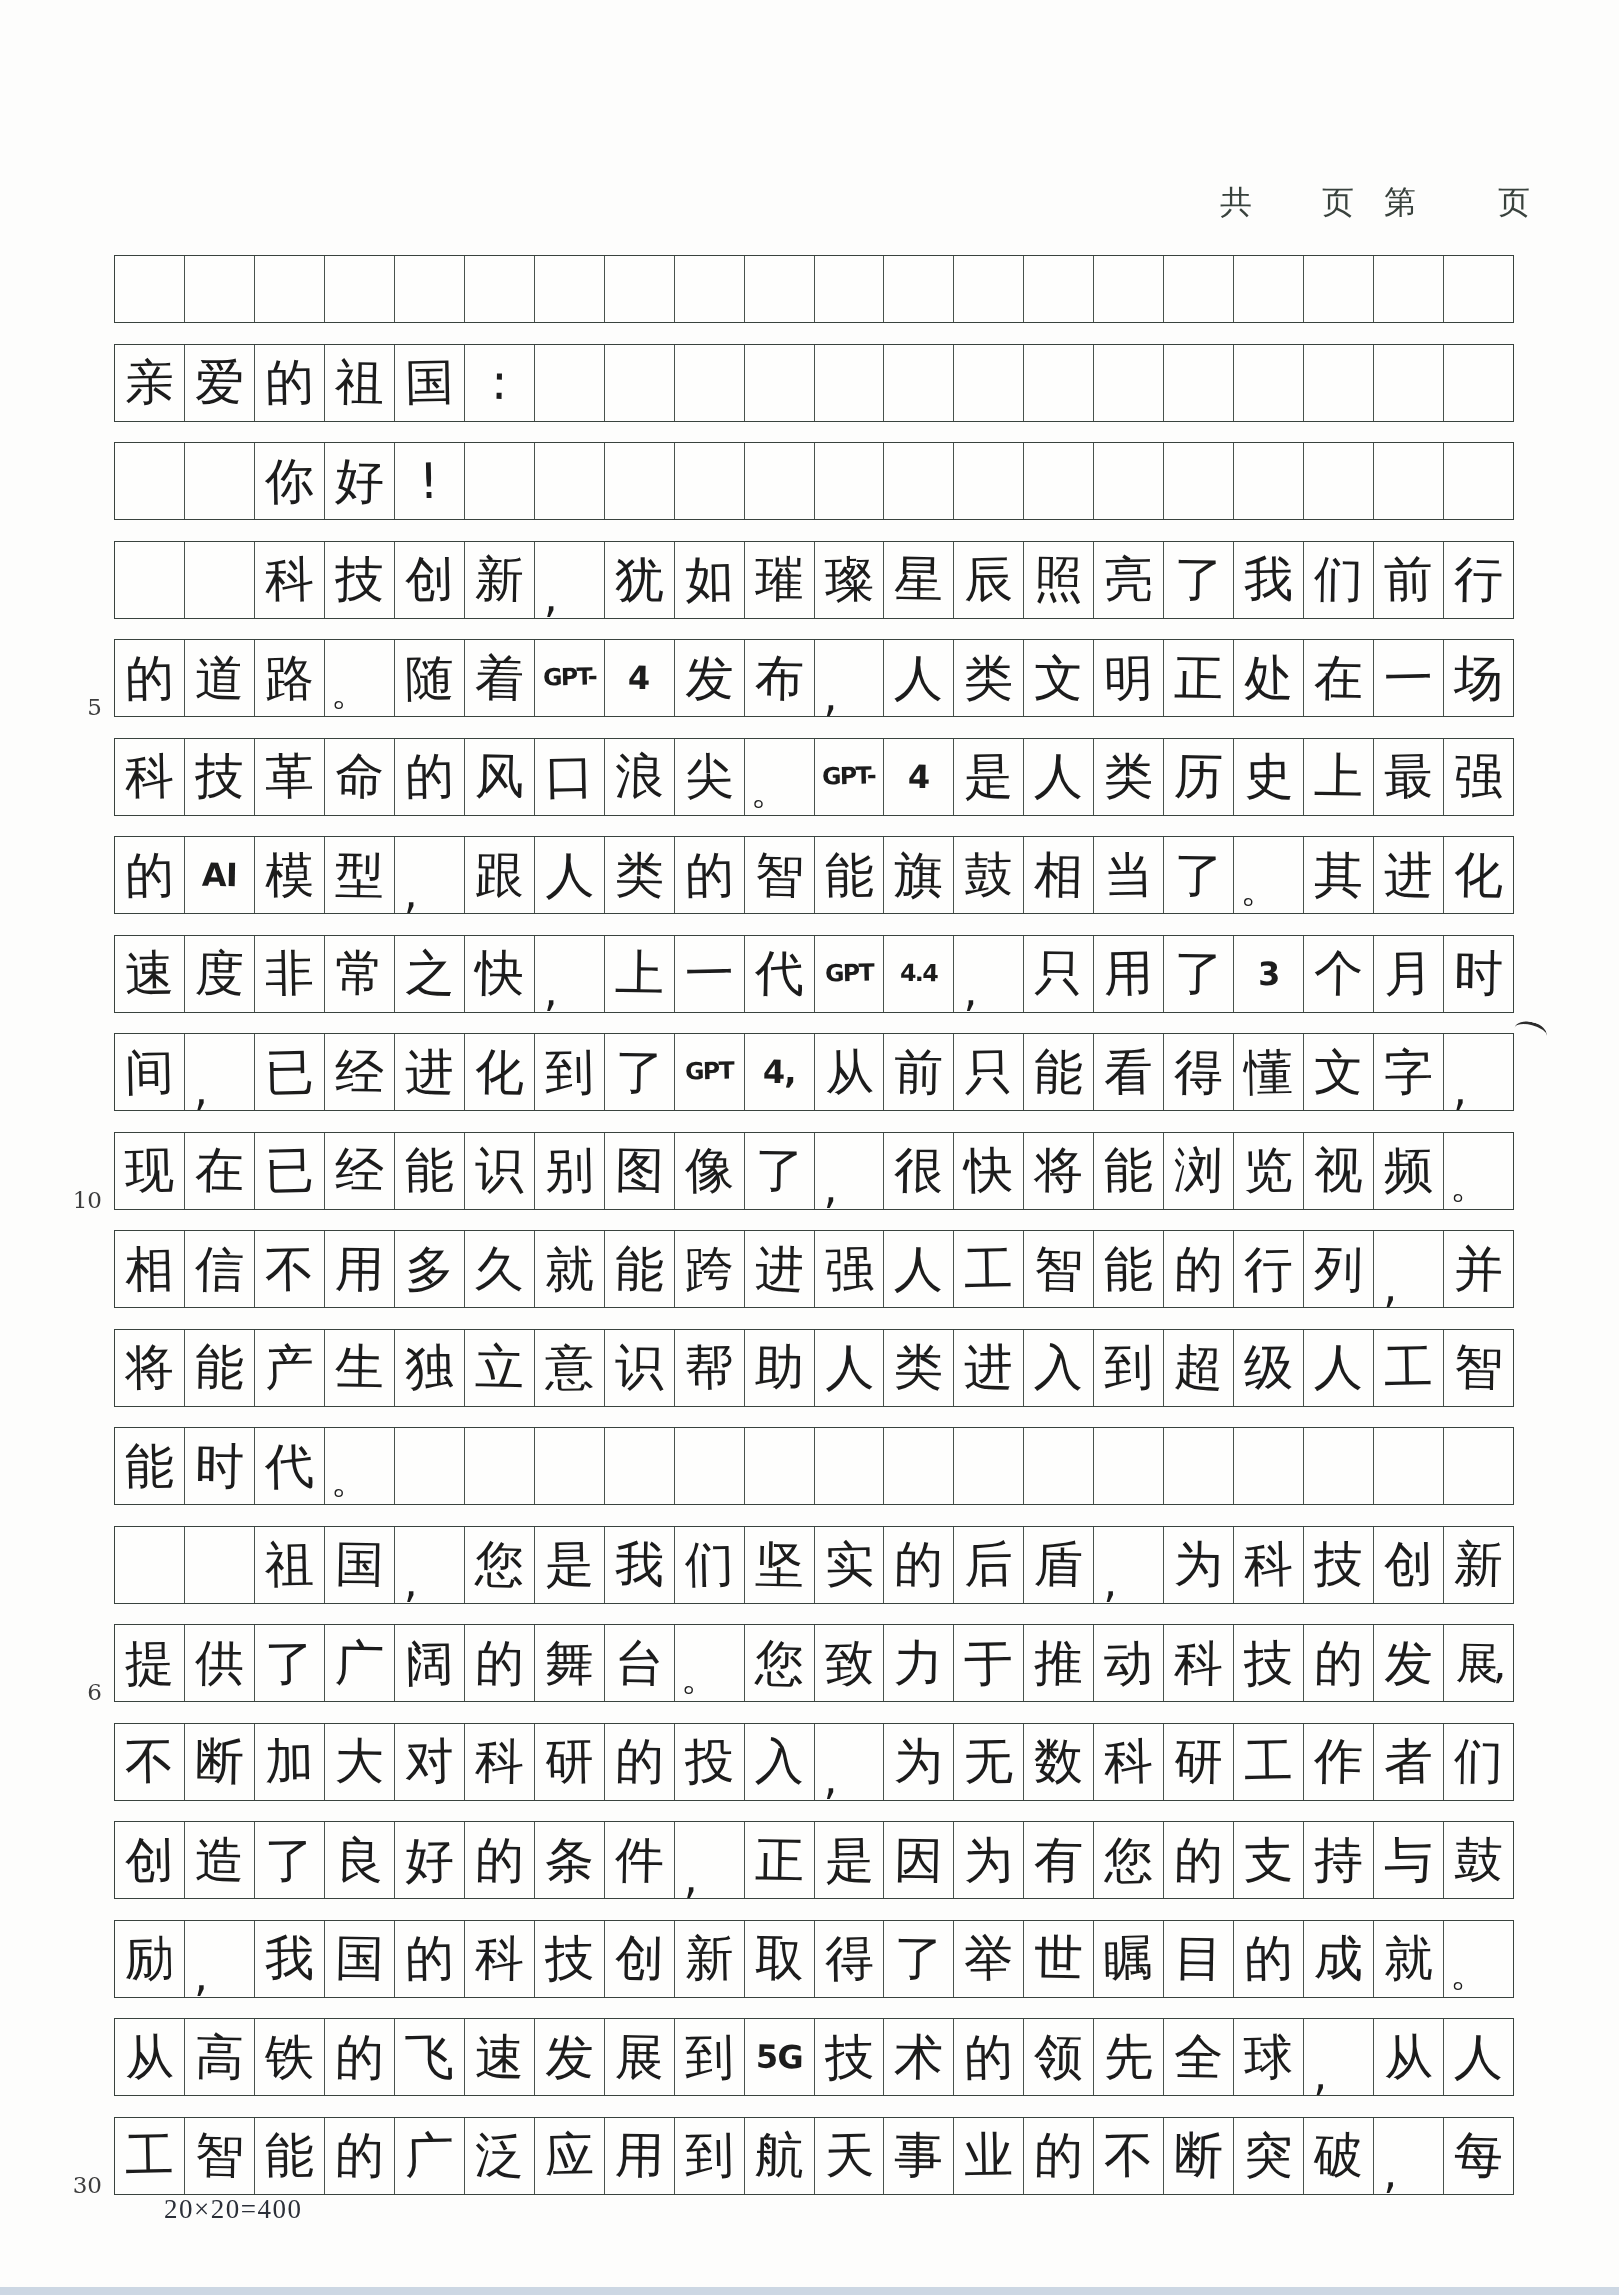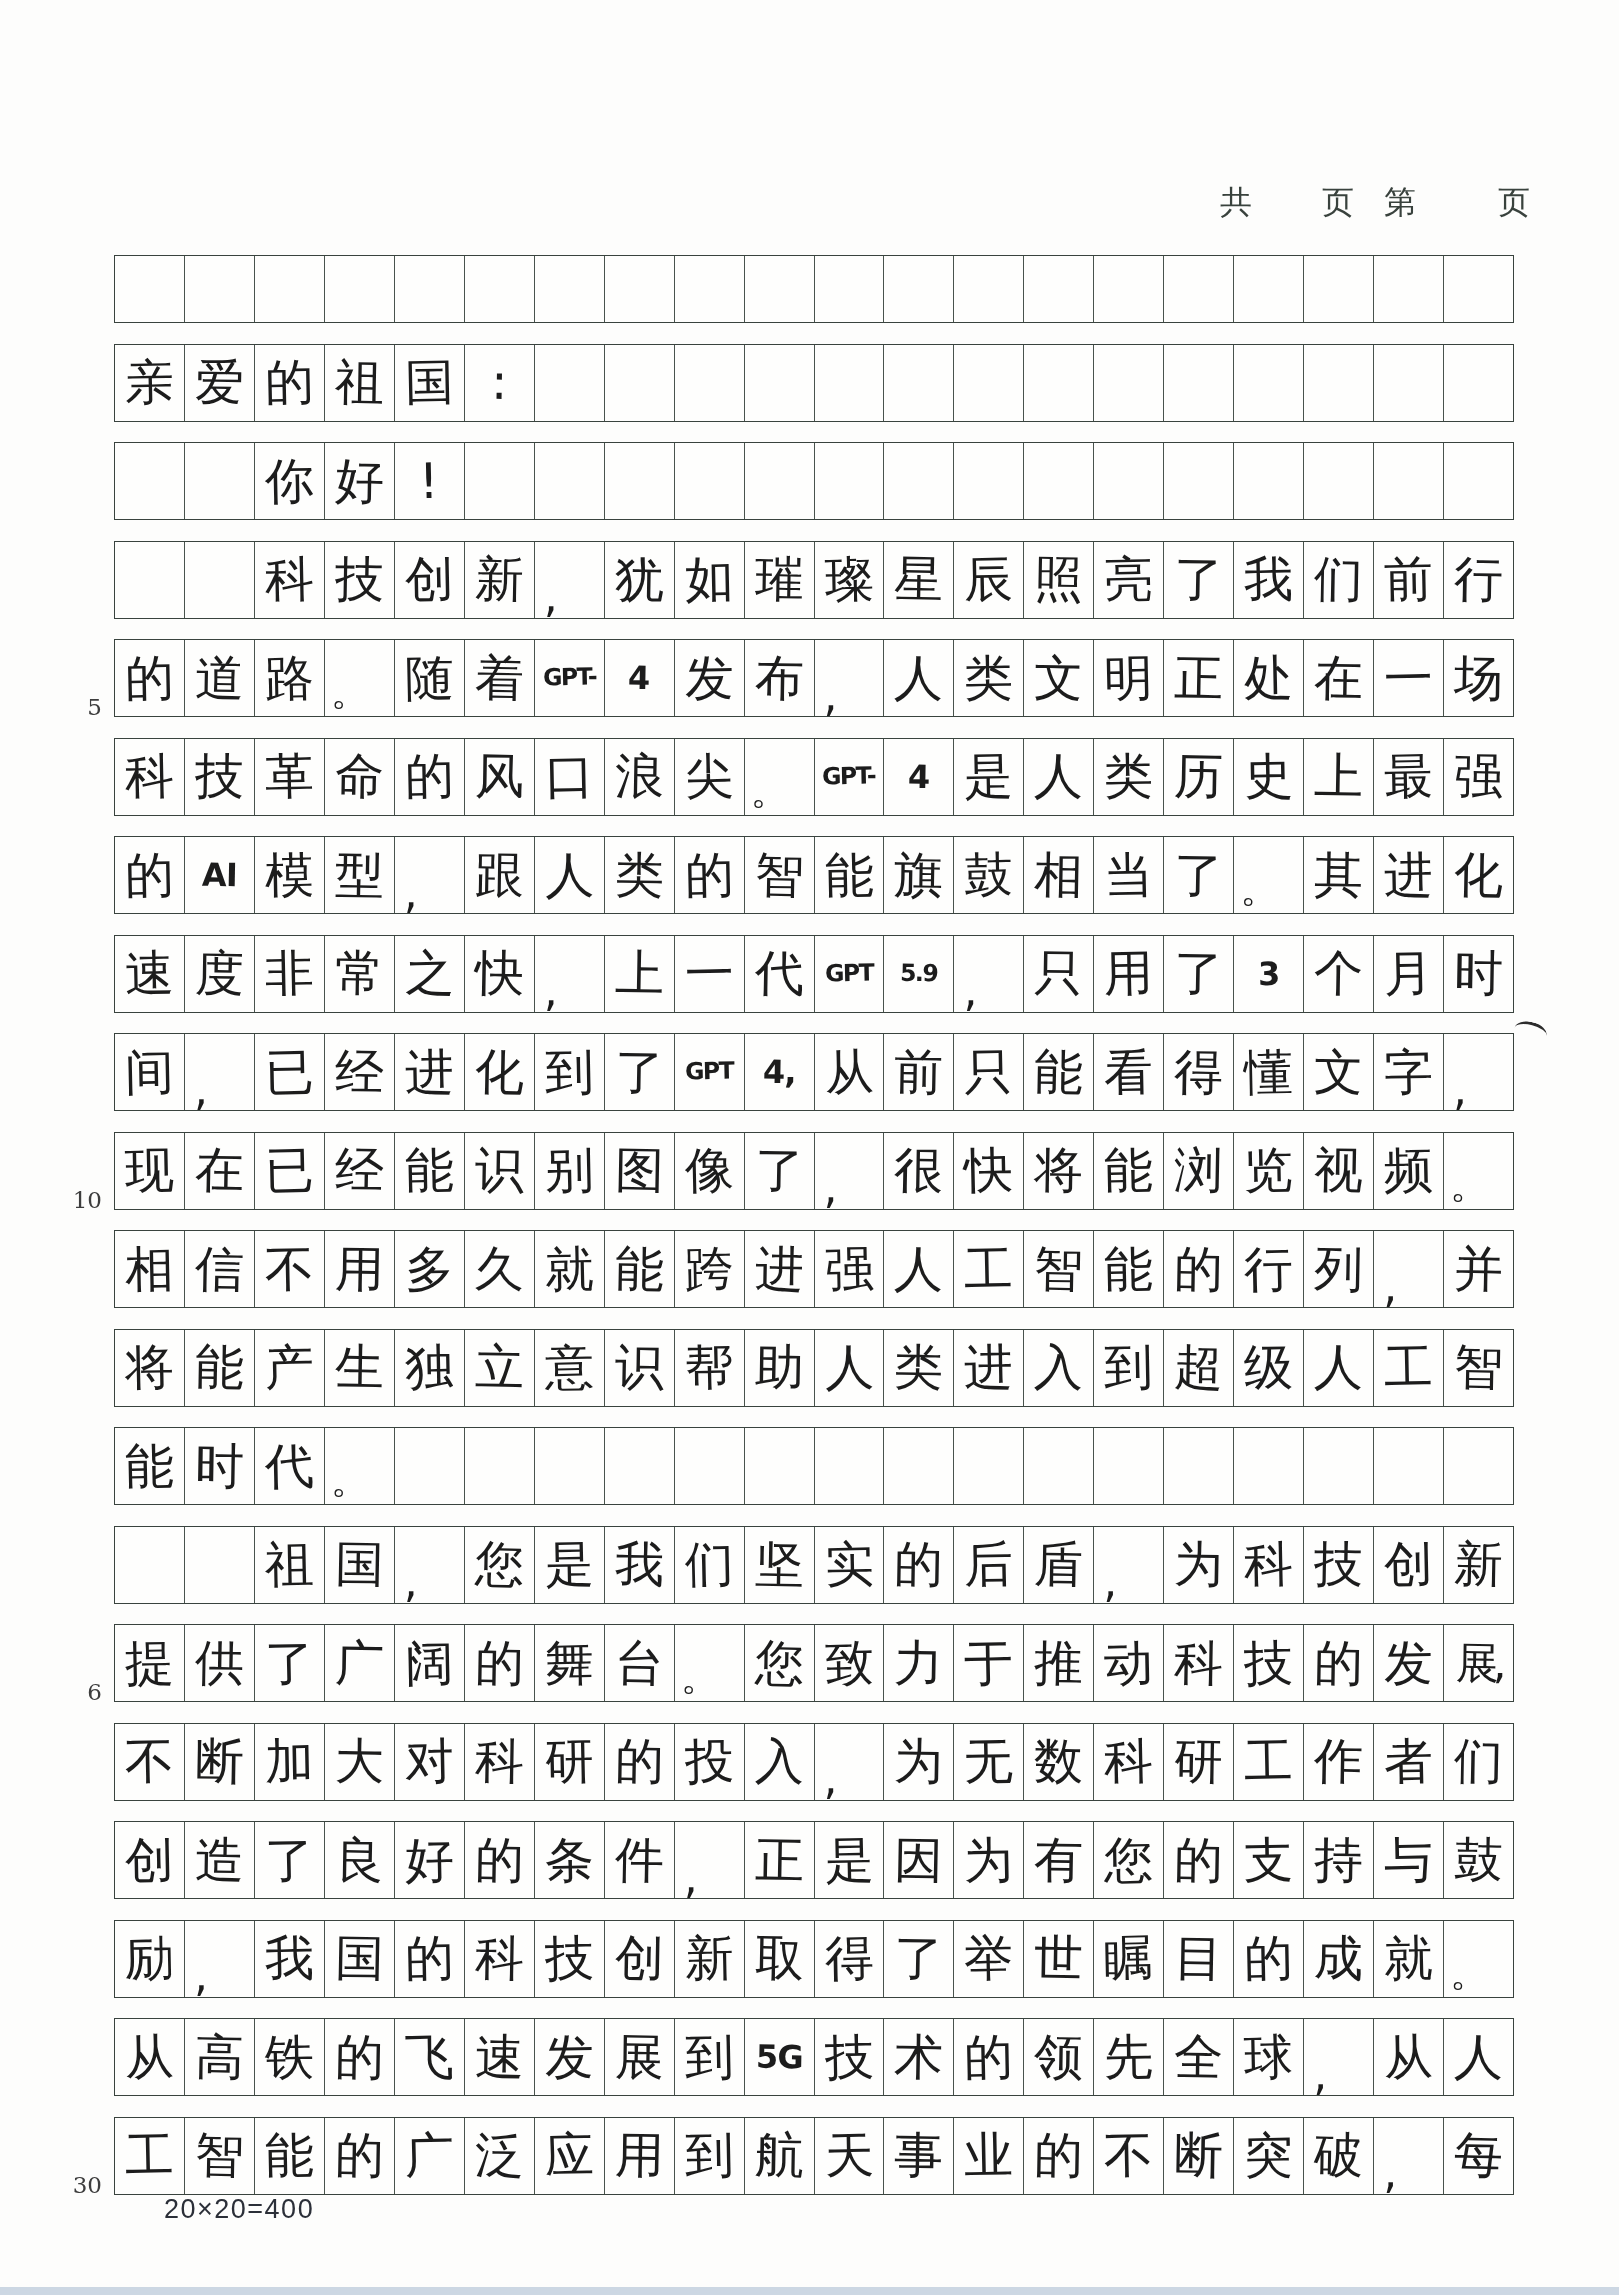--- a/index.html
+++ b/index.html
@@ -50,21 +50,21 @@
   .cell span.period{position:absolute;left:6px;bottom:4.6px;font-size:38px;transform:none;}
 
   .line-num{
     position:absolute;left:-50px;bottom:-3px;width:38px;text-align:right;
     font-size:23px;color:#3d3d3d;font-family:"DejaVu Serif",serif;
   }
 
   .grid-size-label{
     position:absolute;left:164px;top:2194px;
     font-size:27px;color:#2b2f38;letter-spacing:1.5px;
-    font-family:Liberation Sans, sans-serif;
+    font-family:Liberation Serif, serif;
   }
 
   
   .stray-mark{
     position:absolute;left:1514px;top:1022px;width:33px;height:16.7px;
     border-top:3px solid #2c2c2c;border-radius:50%;transform:rotate(14deg);
   }
 
   
   .bottom-strip{
@@ -457,21 +457,21 @@
           <div class="cell">
             <span>一</span>
           </div>
           <div class="cell">
             <span>代</span>
           </div>
           <div class="cell">
             <span class="latin-sm">GPT</span>
           </div>
           <div class="cell">
-            <span class="latin-sm">5.9</span>
+            <span class="latin-sm">4.4</span>
           </div>
           <div class="cell">
             <span class="comma">,</span>
           </div>
           <div class="cell">
             <span>只</span>
           </div>
           <div class="cell">
             <span>用</span>
           </div>

